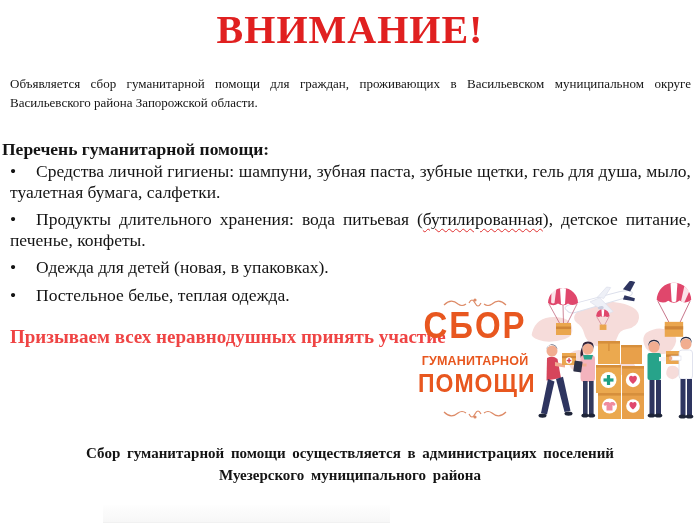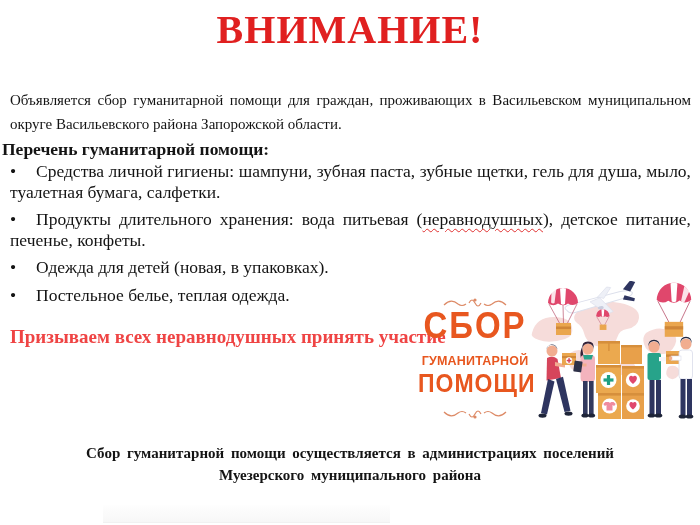--- a/index.html
+++ b/index.html
@@ -3,22 +3,22 @@
 <meta charset="utf-8">
 <style>
   html,body{margin:0;padding:0;}
   body{width:700px;height:525px;overflow:hidden;background:#ffffff;
        font-family:"Liberation Serif", serif;color:#141414;}
   .slide{position:absolute;left:0;top:0;width:700px;height:447px;background:#ffffff;}
 
   .title{position:absolute;top:6px;left:0;right:0;text-align:center;
          color:#e02020;font-size:40px;font-weight:bold;letter-spacing:1px;}
 
-  .intro{position:absolute;top:88px;left:10px;width:681px;
-         font-size:15px;line-height:24px;text-align:justify;text-align-last:left;}
+  .intro{position:absolute;top:74px;left:10px;width:681px;
+         font-size:13px;line-height:19px;text-align:justify;text-align-last:left;}
 
   .list-heading{position:absolute;top:139px;left:2px;font-size:17.5px;font-weight:bold;text-align:right;}
 
   .bullets{position:absolute;top:161px;left:10px;width:681px;
            font-size:17.5px;line-height:20.5px;}
   .bullets p{margin:0 0 7px 0;text-align:justify;text-align-last:left;}
   .bullet-glyph{display:inline-block;width:26px;}
   .wavy{text-decoration:underline;text-decoration-style:wavy;
         text-decoration-color:#e03030;text-decoration-thickness:1px;text-underline-offset:3px;}
 
@@ -46,21 +46,21 @@
 <div class="slide">
 
   <div class="title">ВНИМАНИЕ!</div>
 
   <div class="intro">Объявляется сбор гуманитарной помощи для граждан, проживающих в Васильевском муниципальном округе Васильевского района Запорожской области.</div>
 
   <div class="list-heading">Перечень гуманитарной помощи:</div>
 
   <div class="bullets">
     <p><span class="bullet-glyph">•</span><span>Средства личной гигиены: шампуни, зубная паста, зубные щетки, гель для душа, мыло, туалетная бумага, салфетки.</span></p>
-    <p><span class="bullet-glyph">•</span><span>Продукты длительного хранения: вода питьевая (</span><span class="wavy">неравнодушных</span><span>), детское питание, печенье, конфеты.</span></p>
+    <p><span class="bullet-glyph">•</span><span>Продукты длительного хранения: вода питьевая (</span><span class="wavy">бутилированная</span><span>), детское питание, печенье, конфеты.</span></p>
     <p><span class="bullet-glyph">•</span><span>Одежда для детей (новая, в упаковках).</span></p>
     <p><span class="bullet-glyph">•</span><span>Постельное белье, теплая одежда.</span></p>
   </div>
 
   <div class="cta">Призываем всех неравнодушных принять участие</div>
 
   <div class="poster">
     <div class="poster-text">
       <div class="orn orn-top">
         <svg width="66" height="13" viewBox="0 0 66 13">

